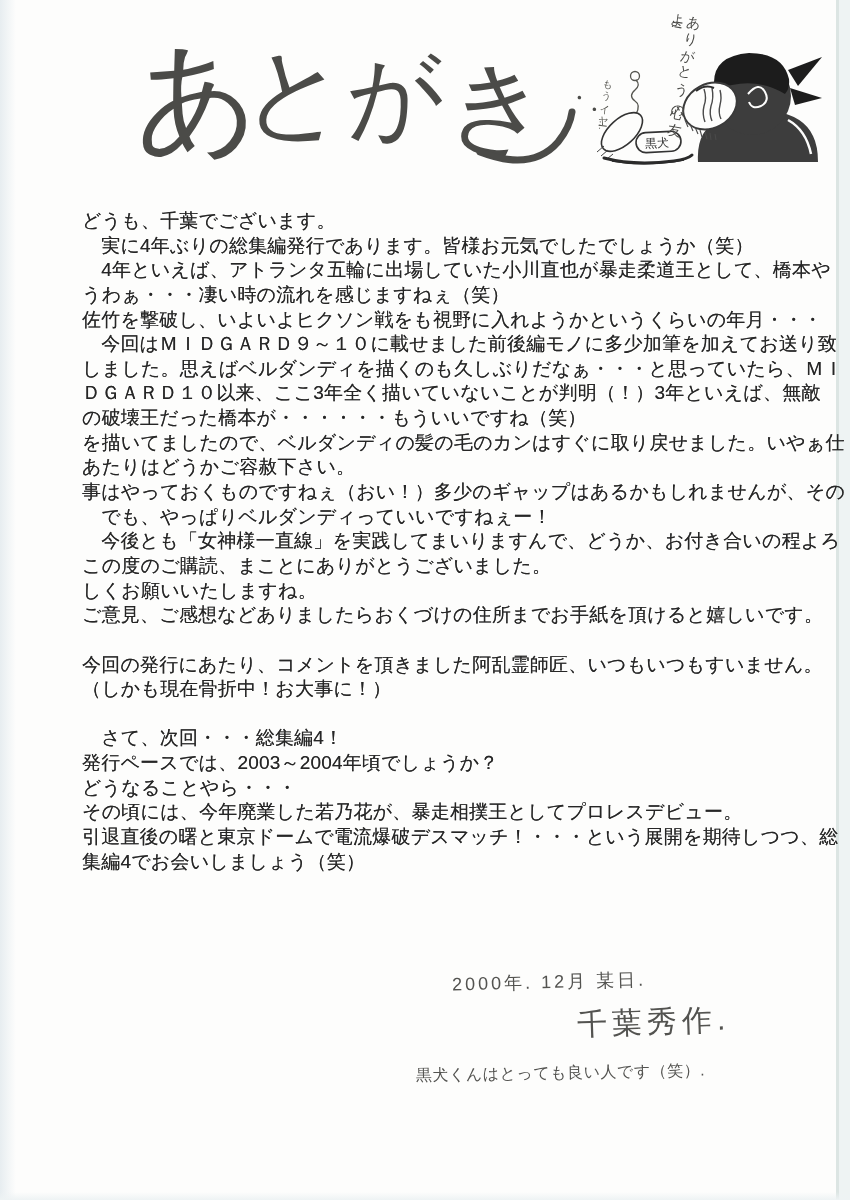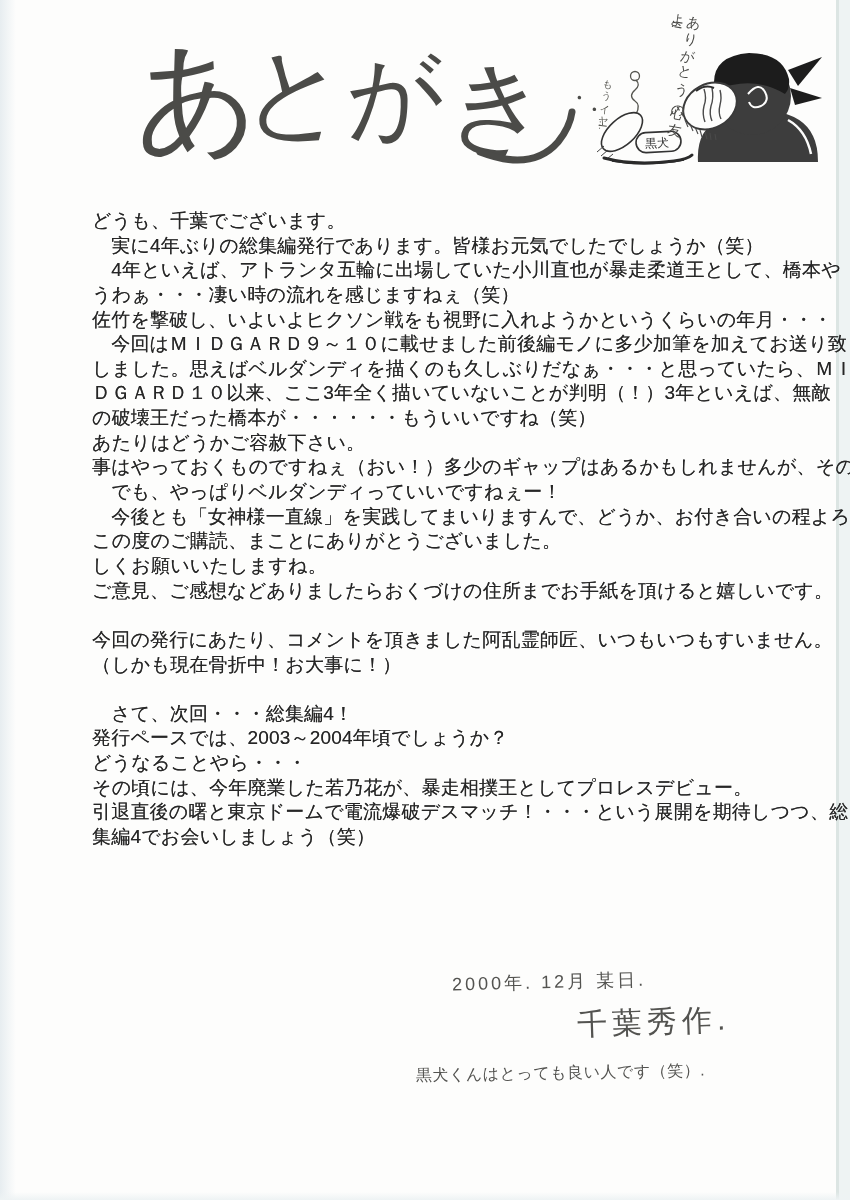--- a/index.html
+++ b/index.html
@@ -32,21 +32,21 @@
   .tc2{left:346px;top:48px;font-size:96px;transform:rotate(-3deg);}
   .tc3{left:447px;top:55px;font-size:100px;transform:rotate(2deg);}
   .title-dots{
     position:absolute;left:566px;top:92px;font-size:22px;color:#4b4b48;
     letter-spacing:-3px;transform:rotate(38deg);line-height:1;
   }
   .title-swoosh{position:absolute;left:80px;top:20px;pointer-events:none;}
 
   
   .bodytext{
-    position:absolute;left:92px;top:209px;width:722px;
+    position:absolute;left:82px;top:209px;width:722px;
     font-size:19px;line-height:24.65px;color:#262626;
     text-shadow:0 0 .5px rgba(45,45,45,.75);
     letter-spacing:.2px;
   }
   .bline{height:24.65px;white-space:pre;overflow:visible;}
 
   
   .vtext{
     position:absolute;writing-mode:vertical-rl;text-orientation:mixed;
     color:#4a4a47;line-height:1.15;font-family:"Liberation Sans",sans-serif;
@@ -145,20 +145,21 @@
   <div class="bodytext">
     <div class="bline">どうも、千葉でございます。</div>
     <div class="bline">　実に4年ぶりの総集編発行であります。皆様お元気でしたでしょうか（笑）</div>
     <div class="bline">　4年といえば、アトランタ五輪に出場していた小川直也が暴走柔道王として、橋本や</div>
     <div class="bline">うわぁ・・・凄い時の流れを感じますねぇ（笑）</div>
     <div class="bline">佐竹を撃破し、いよいよヒクソン戦をも視野に入れようかというくらいの年月・・・</div>
     <div class="bline">　今回はＭＩＤＧＡＲＤ９～１０に載せました前後編モノに多少加筆を加えてお送り致</div>
     <div class="bline">しました。思えばベルダンディを描くのも久しぶりだなぁ・・・と思っていたら、ＭＩ</div>
     <div class="bline">ＤＧＡＲＤ１０以来、ここ3年全く描いていないことが判明（！）3年といえば、無敵</div>
     <div class="bline">の破壊王だった橋本が・・・・・・もういいですね（笑）</div>
+    <div class="bline">を描いてましたので、ベルダンディの髪の毛のカンはすぐに取り戻せました。いやぁ仕</div>
     <div class="bline">あたりはどうかご容赦下さい。</div>
     <div class="bline">事はやっておくものですねぇ（おい！）多少のギャップはあるかもしれませんが、その</div>
     <div class="bline">　でも、やっぱりベルダンディっていいですねぇー！</div>
     <div class="bline">　今後とも「女神様一直線」を実践してまいりますんで、どうか、お付き合いの程よろ</div>
     <div class="bline">この度のご購読、まことにありがとうございました。</div>
     <div class="bline">しくお願いいたしますね。</div>
     <div class="bline">ご意見、ご感想などありましたらおくづけの住所までお手紙を頂けると嬉しいです。</div>
     <div class="bline"></div>
     <div class="bline">今回の発行にあたり、コメントを頂きました阿乱霊師匠、いつもいつもすいません。</div>
     <div class="bline">（しかも現在骨折中！お大事に！）</div>

